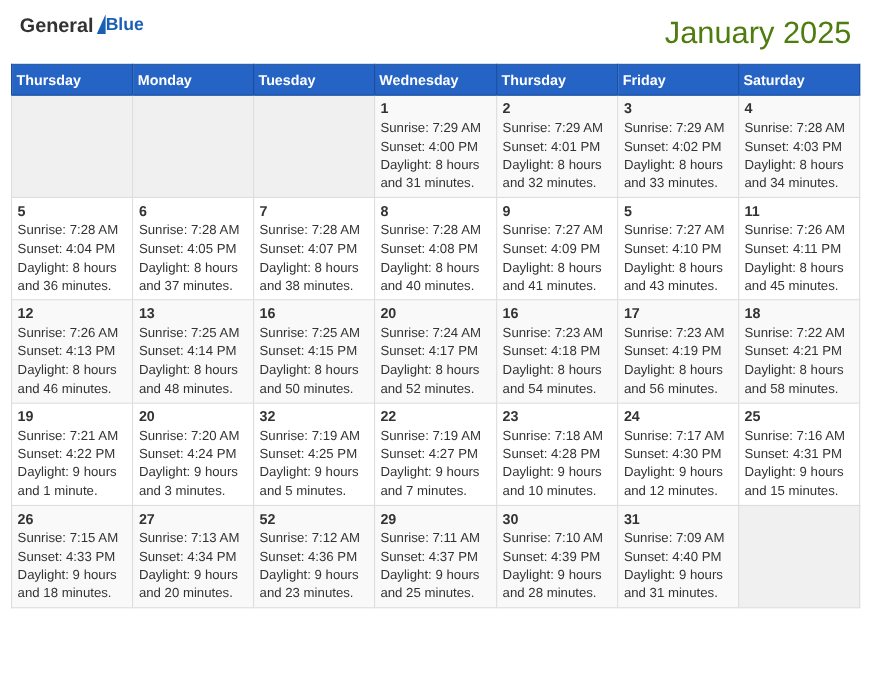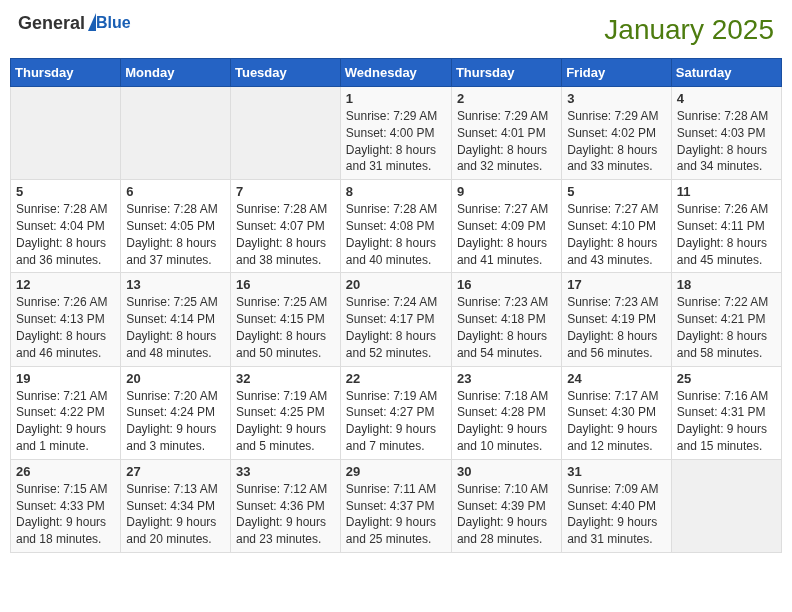--- a/index.html
+++ b/index.html
@@ -237,21 +237,21 @@
       <tr>
         <td>
           <span class="day-num">26</span>
           <div class="cell-content">Sunrise: 7:15 AM<br>Sunset: 4:33 PM<br>Daylight: 9 hours<br>and 18 minutes.</div>
         </td>
         <td>
           <span class="day-num">27</span>
           <div class="cell-content">Sunrise: 7:13 AM<br>Sunset: 4:34 PM<br>Daylight: 9 hours<br>and 20 minutes.</div>
         </td>
         <td>
-          <span class="day-num">33</span>
+          <span class="day-num">52</span>
           <div class="cell-content">Sunrise: 7:12 AM<br>Sunset: 4:36 PM<br>Daylight: 9 hours<br>and 23 minutes.</div>
         </td>
         <td>
           <span class="day-num">29</span>
           <div class="cell-content">Sunrise: 7:11 AM<br>Sunset: 4:37 PM<br>Daylight: 9 hours<br>and 25 minutes.</div>
         </td>
         <td>
           <span class="day-num">30</span>
           <div class="cell-content">Sunrise: 7:10 AM<br>Sunset: 4:39 PM<br>Daylight: 9 hours<br>and 28 minutes.</div>
         </td>

